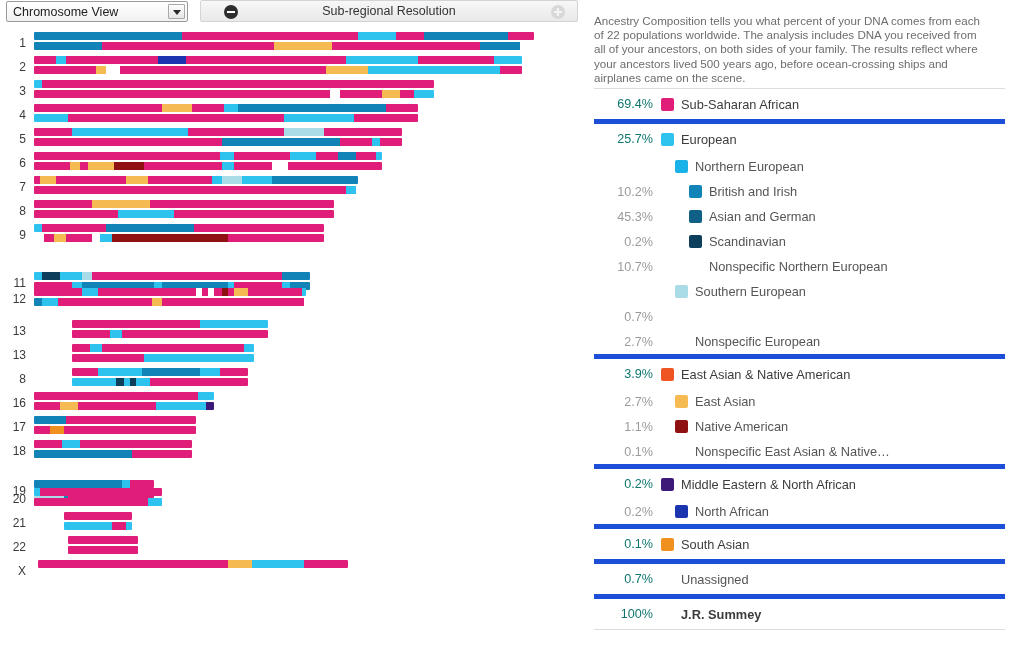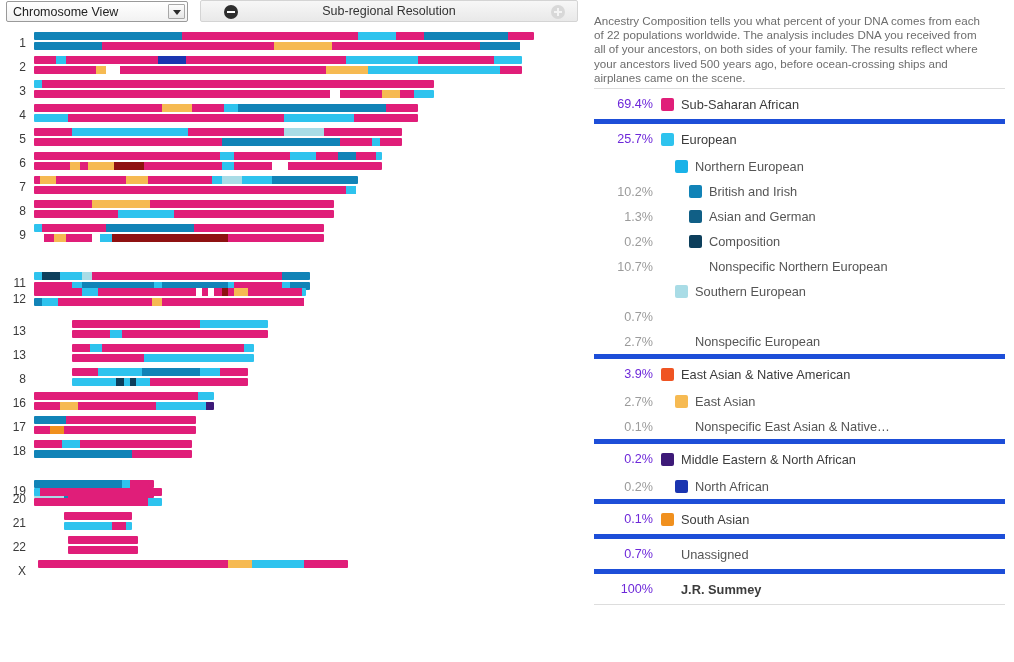--- a/index.html
+++ b/index.html
@@ -82,21 +82,21 @@
   #legend { position:absolute; left:9px; top:88px; width:411px; }
 
   .leg-group { border-top:5px solid #1d4ed8; padding:0; }
   .leg-group.first { border-top:1px solid #dddddd; }
   .leg-row { position:relative; height:25px; display:flex; align-items:center; }
   .leg-row.major { height:30px; }
   .pct {
     width:67px; text-align:right; padding-right:8px;
     font-size:12.6px; color:#9b9b9b; flex:none;
   }
-  .pct.strong { color:#6d28d9; }
+  .pct.strong { color:#0f766e; }
   .swatch {
     width:13px; height:13px; border-radius:2px; flex:none; margin-right:7px;
   }
   .swatch.blank { background:transparent; }
   .name { font-size:12.8px; color:#555555; white-space:nowrap; }
   .name.dark { color:#3c3c3c; }
   .name.bold { font-weight:bold; color:#3c3c3c; }
   #legend .leg-group:last-child { border-bottom:1px solid #dddddd; }
 </style>
 </head>
@@ -489,28 +489,28 @@
             <div class="pct"></div>
             <div class="swatch" style="background: rgb(25, 178, 232); margin-left: 14px;"></div>
             <div class="name">Northern European</div>
           </div>
           <div class="leg-row">
             <div class="pct">10.2%</div>
             <div class="swatch" style="background: rgb(17, 131, 183); margin-left: 28px;"></div>
             <div class="name">British and Irish</div>
           </div>
           <div class="leg-row">
-            <div class="pct">1.3%</div>
+            <div class="pct">45.3%</div>
             <div class="swatch" style="background: rgb(16, 95, 134); margin-left: 28px;"></div>
             <div class="name">Asian and German</div>
           </div>
           <div class="leg-row">
             <div class="pct">0.2%</div>
             <div class="swatch" style="background: rgb(13, 63, 92); margin-left: 28px;"></div>
-            <div class="name">Composition</div>
+            <div class="name">Scandinavian</div>
           </div>
           <div class="leg-row">
             <div class="pct">10.7%</div>
             <div class="swatch blank" style="margin-left: 28px;"></div>
             <div class="name">Nonspecific Northern European</div>
           </div>
           <div class="leg-row">
             <div class="pct"></div>
             <div class="swatch" style="background: rgb(169, 220, 230); margin-left: 14px;"></div>
             <div class="name">Southern European</div>
@@ -530,20 +530,25 @@
             <div class="pct strong">3.9%</div>
             <div class="swatch" style="background: rgb(239, 84, 35); margin-left: 0px;"></div>
             <div class="name dark">East Asian &amp; Native American</div>
           </div>
           <div class="leg-row">
             <div class="pct">2.7%</div>
             <div class="swatch" style="background: rgb(246, 186, 82); margin-left: 14px;"></div>
             <div class="name">East Asian</div>
           </div>
           <div class="leg-row">
+            <div class="pct">1.1%</div>
+            <div class="swatch" style="background: rgb(143, 17, 17); margin-left: 14px;"></div>
+            <div class="name">Native American</div>
+          </div>
+          <div class="leg-row">
             <div class="pct">0.1%</div>
             <div class="swatch blank" style="margin-left: 14px;"></div>
             <div class="name">Nonspecific East Asian &amp; Native…</div>
           </div>
         </div>
         <div class="leg-group">
           <div class="leg-row major">
             <div class="pct strong">0.2%</div>
             <div class="swatch" style="background: rgb(61, 26, 120); margin-left: 0px;"></div>
             <div class="name dark">Middle Eastern &amp; North African</div>

